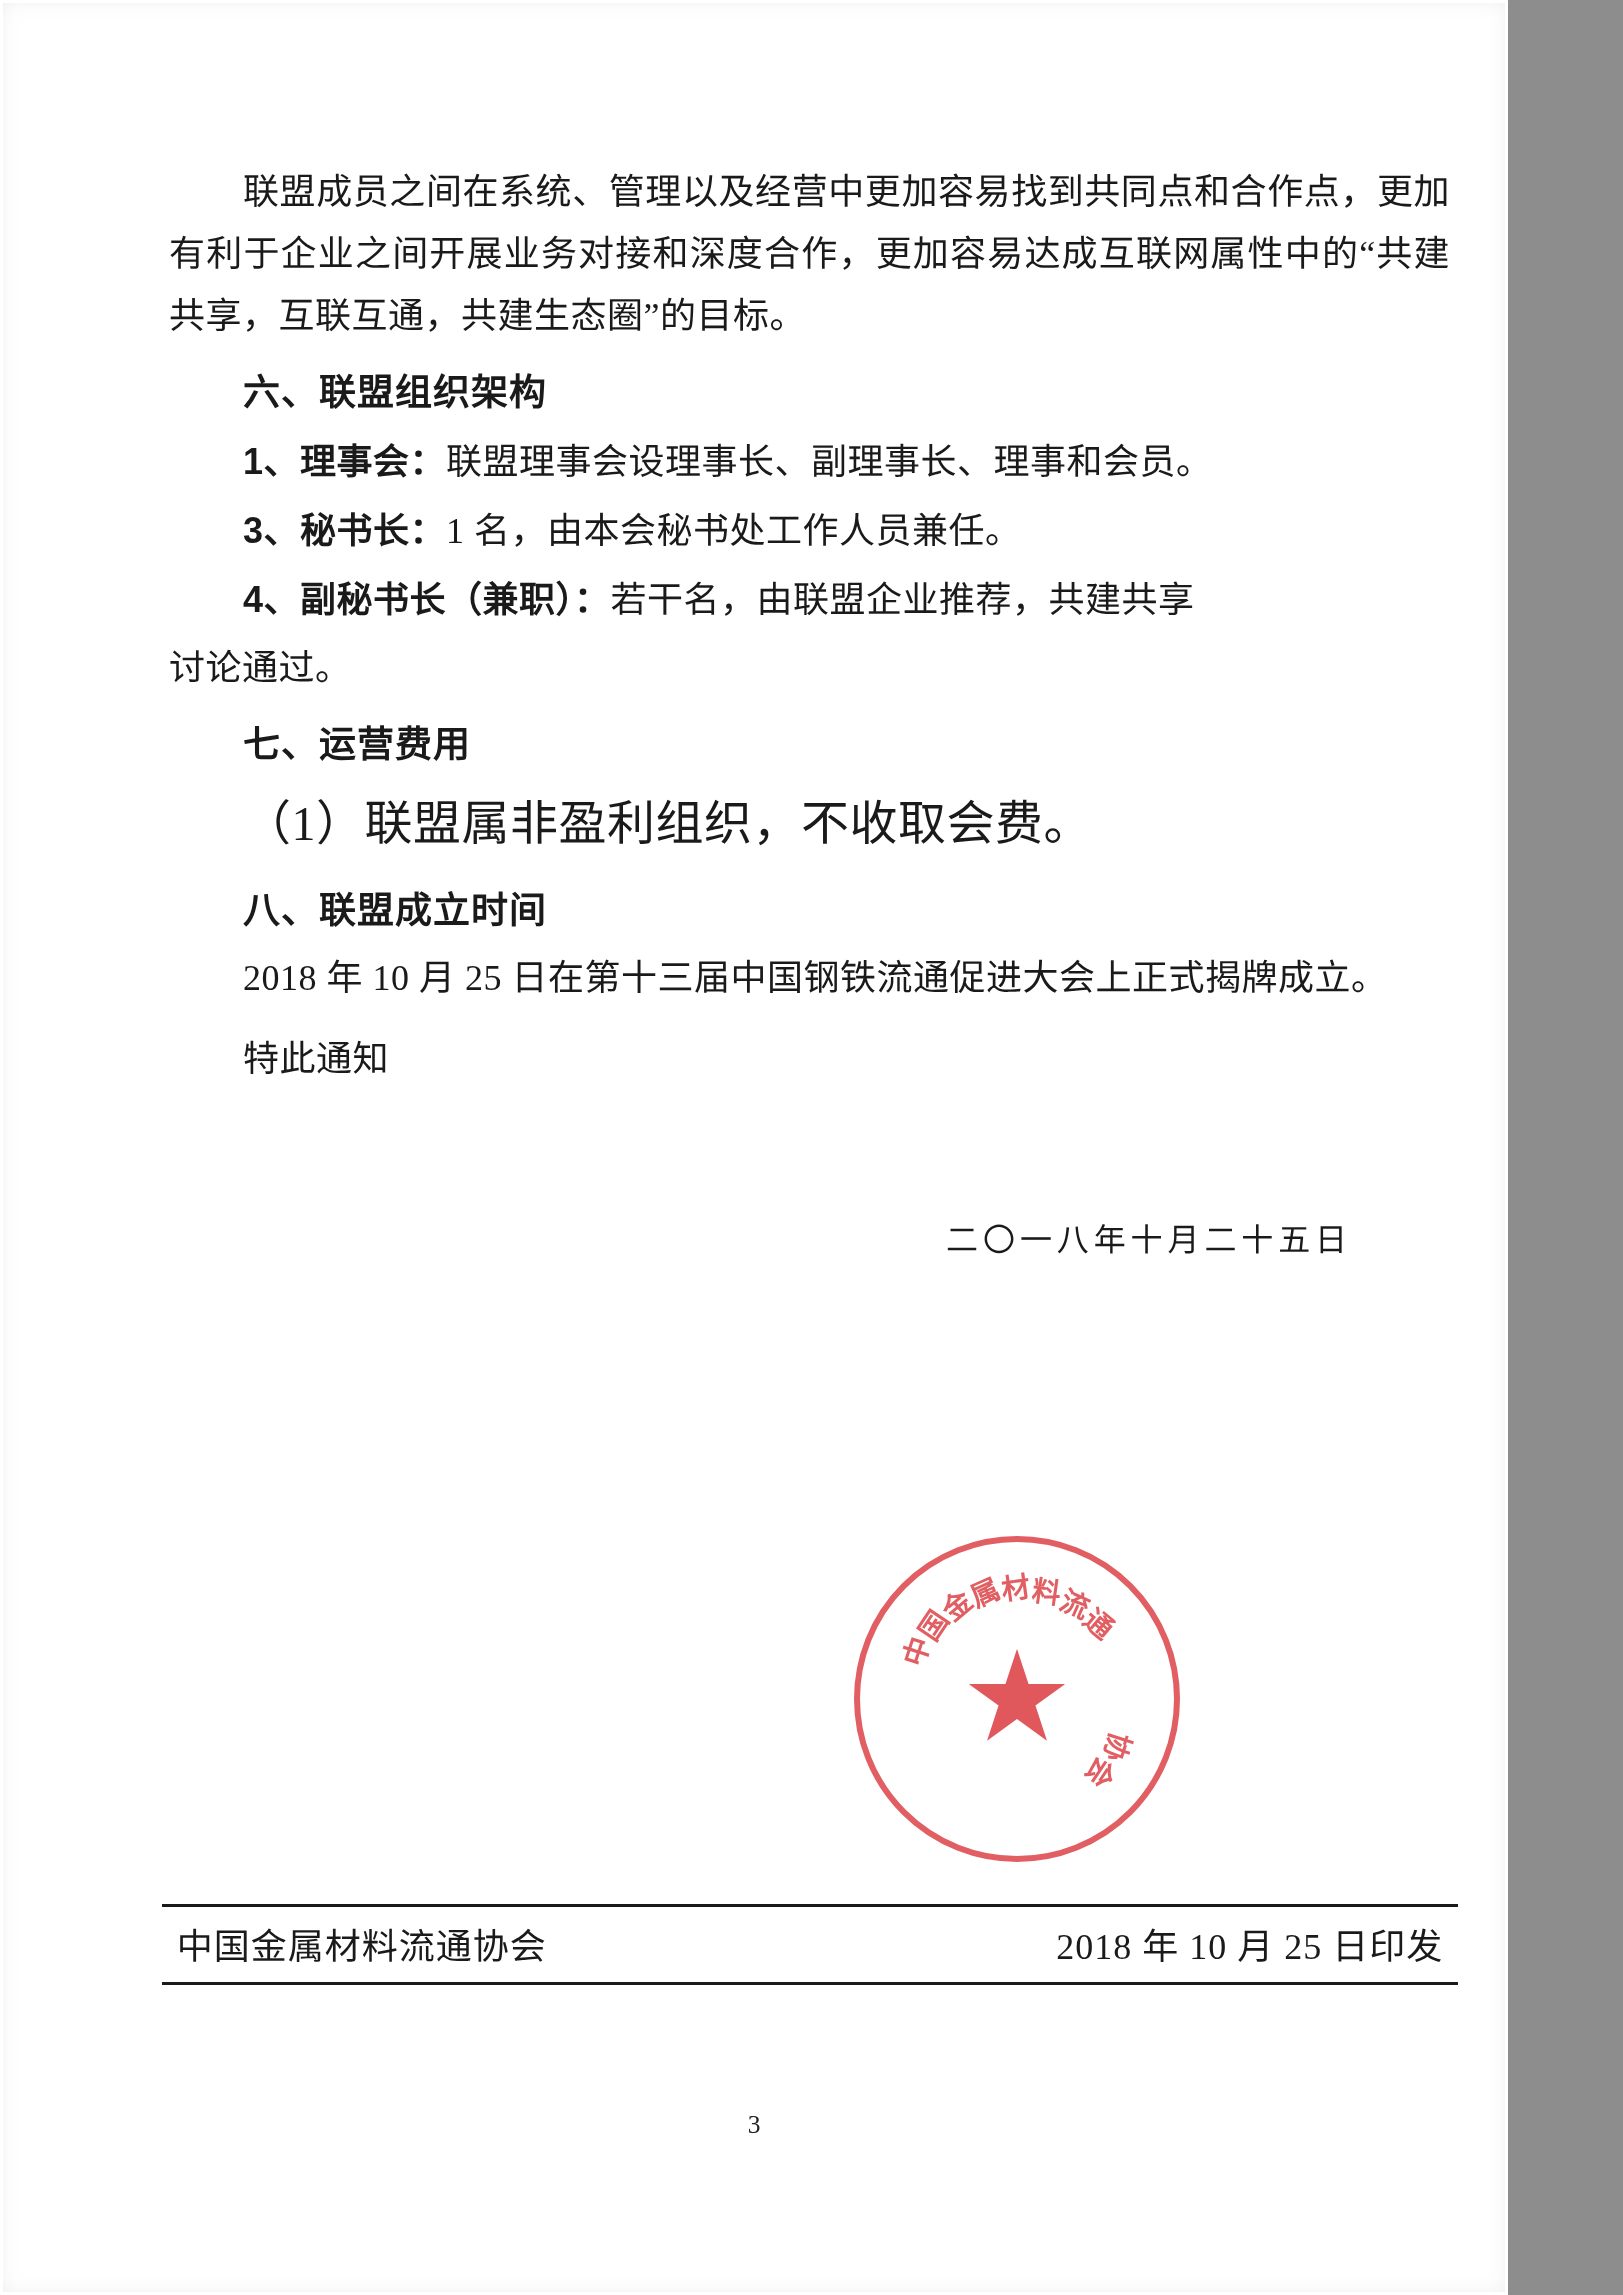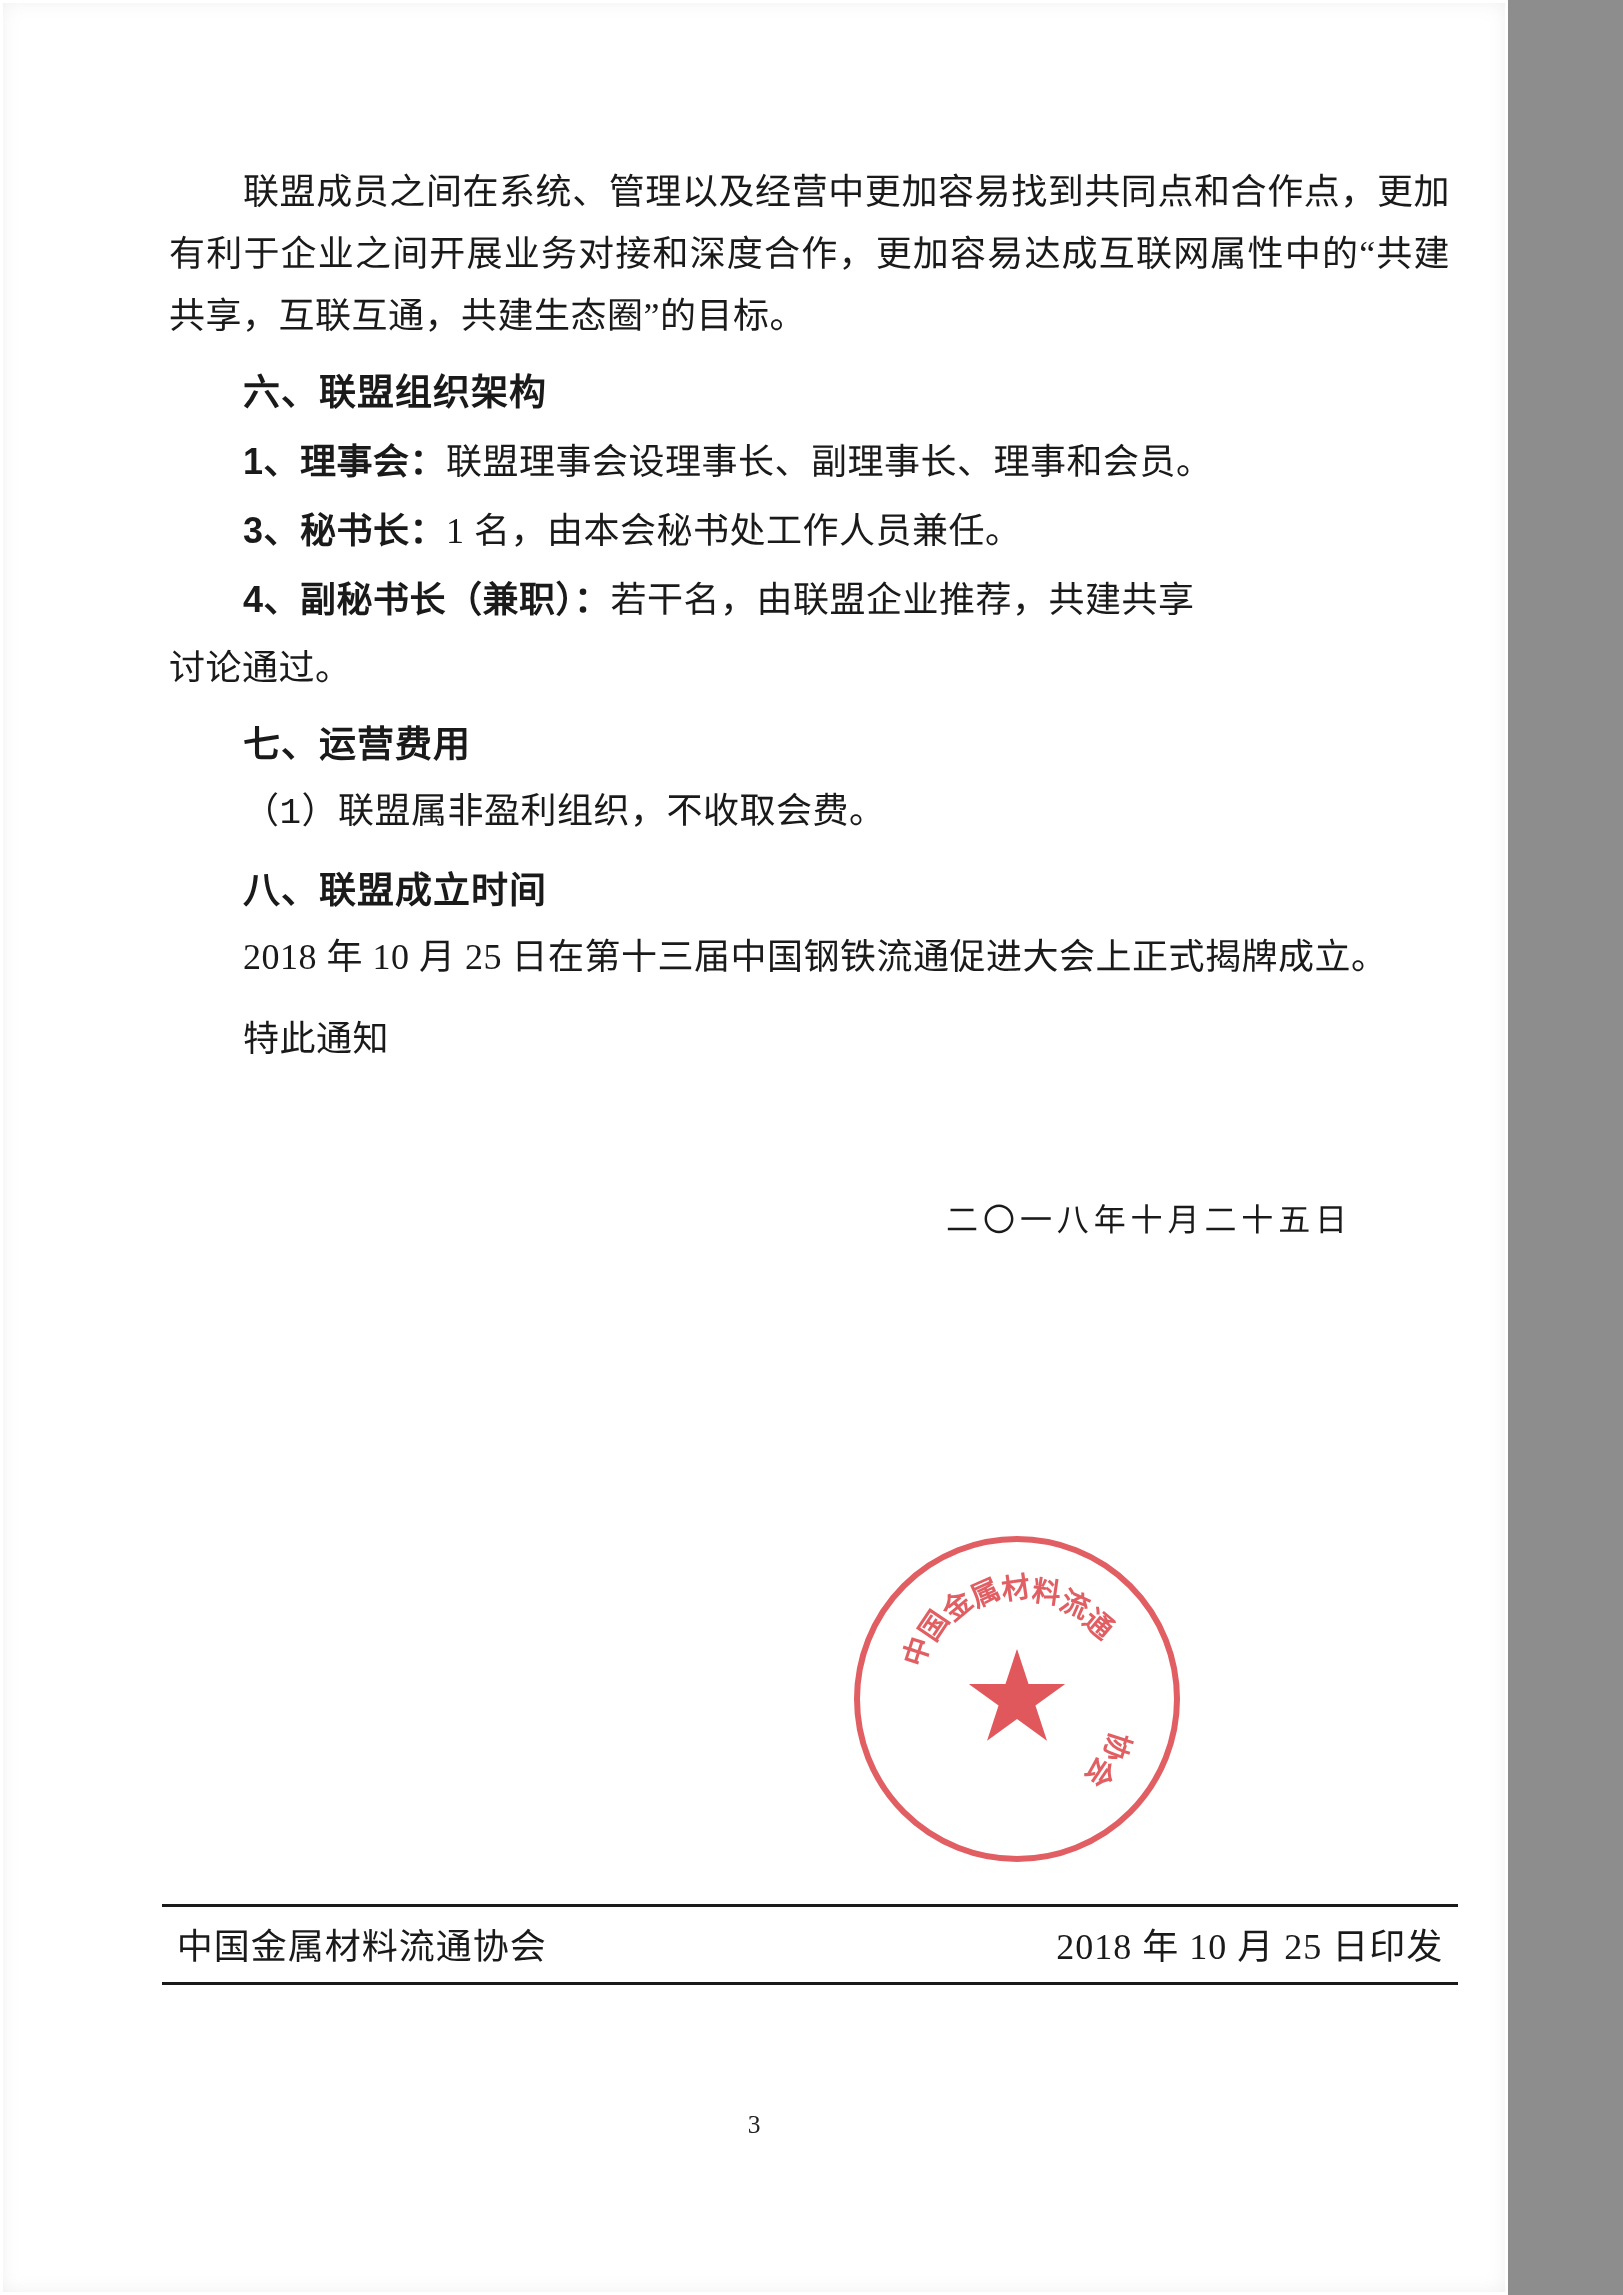--- a/index.html
+++ b/index.html
@@ -63,26 +63,25 @@
   }
   .item-cont {
     font-size: 36px;
     line-height: 1.72;
     margin: 0 0 5.9px 0;
     text-indent: 0;
     letter-spacing: 0.5px;
   }
 
   .sub {
-    font-size: 36px;
+    font-size: 48px;
     line-height: 1.72;
     margin: 5.9px 0;
     text-indent: 74px;
     letter-spacing: 0.5px;
-    font-family: Liberation Mono, monospace;
   }
 
   .notice {
     font-size: 36px;
     line-height: 1.72;
     margin: 19.6px 0 0 0;
     text-indent: 74px;
     letter-spacing: 0.5px;
   }
 

